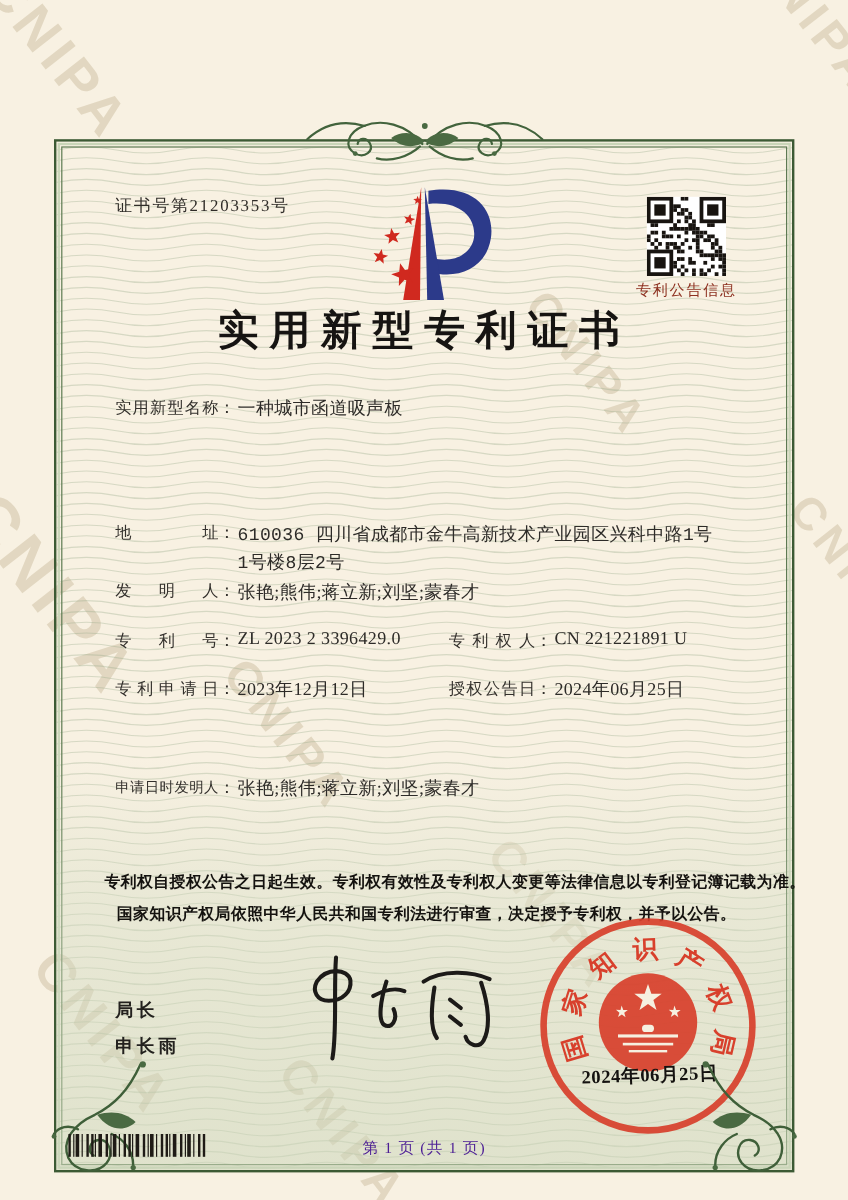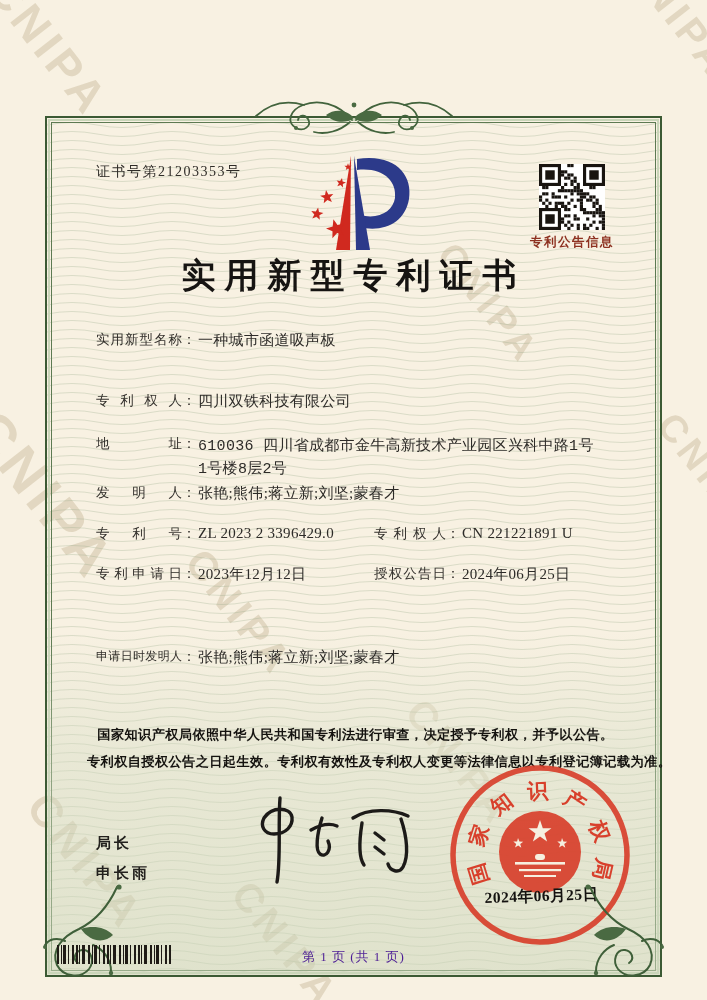--- a/index.html
+++ b/index.html
@@ -22,21 +22,21 @@
     background:linear-gradient(180deg,rgba(213,221,198,0) 0%,rgba(213,221,198,0) 60%,
                rgba(210,219,194,.40) 74%,rgba(203,214,186,.55) 100%);}
 
   .content{position:absolute;inset:0;z-index:3;}
 
   .cert-no{position:absolute;left:49px;top:45px;font-size:14px;color:#2f2c28;letter-spacing:1.5px;}
 
   .logo{position:absolute;left:240px;top:35px;}
   .qr{position:absolute;left:492px;top:46px;background:#fff;}
   .qr-label{position:absolute;left:467px;top:116px;width:116px;text-align:center;
-            font-size:12.5px;color:#8d3120;letter-spacing:1.5px;font-weight:700;}
+            font-size:12.5px;color:#8d3120;letter-spacing:1.5px;font-weight:400;}
 
   .title{position:absolute;left:0;top:135px;width:100%;text-align:center;
          font-size:34px;font-weight:700;color:#161412;letter-spacing:9px;}
 
   .row{position:absolute;left:49px;width:540px;font-size:15px;color:#2d2b28;}
   .lbl{display:inline-block;width:86px;font-size:13.5px;text-align:justify;text-align-last:justify;
        vertical-align:top;color:#33302c;}
   .lbl.small{font-size:12px;}
   .colon{display:inline-block;width:16px;vertical-align:top;font-size:14px;color:#33302c;}
   .val{display:inline-block;vertical-align:top;letter-spacing:.3px;}
@@ -373,23 +373,20 @@
           <rect x="4" y="60" width="20" height="20" fill="#fff"></rect>
           <rect x="8" y="64" width="12" height="12" fill="#181410"></rect>
         </svg>
       <div class="qr-label">专利公告信息</div>
 
       <div class="title">实用新型专利证书</div>
 
       <div class="row" style="top:213px;text-decoration:underline;">
         <span class="lbl">实用新型名称</span><span class="colon">：</span><span class="val">一种城市函道吸声板</span>
       </div>
-      <div class="row" style="top:274px;">
-        <span class="lbl">专利权人</span><span class="colon">：</span><span class="val">四川双铁科技有限公司</span>
-      </div>
       <div class="row" style="top:317px;">
         <span class="lbl">地址</span><span class="colon">：</span><span class="val wrap">610036 四川省成都市金牛高新技术产业园区兴科中路1号1号楼8层2号</span>
       </div>
       <div class="row" style="top:366px;">
         <span class="lbl">发明人</span><span class="colon">：</span><span class="val">张艳;熊伟;蒋立新;刘坚;蒙春才</span>
       </div>
       <div class="row" style="top:407px;">
         <span class="lbl">专利号</span><span class="colon">：</span><span class="val">ZL 2023 2 3396429.0</span>
         <span class="pair-right">
           <span class="rl">专利权人</span><span class="colon">：</span><span class="val">CN 221221891 U</span>
@@ -399,22 +396,22 @@
         <span class="lbl">专利申请日</span><span class="colon">：</span><span class="val">2023年12月12日</span>
         <span class="pair-right">
           <span class="rl">授权公告日</span><span class="colon">：</span><span class="val">2024年06月25日</span>
         </span>
       </div>
       <div class="row" style="top:530px;">
         <span class="lbl small">申请日时发明人</span><span class="colon">：</span><span class="val">张艳;熊伟;蒋立新;刘坚;蒙春才</span>
       </div>
 
       <div class="legal">
+        <div>专利权自授权公告之日起生效。专利权有效性及专利权人变更等法律信息以专利登记簿记载为准。</div>
         <div>国家知识产权局依照中华人民共和国专利法进行审查，决定授予专利权，并予以公告。</div>
-        <div>专利权自授权公告之日起生效。专利权有效性及专利权人变更等法律信息以专利登记簿记载为准。</div>
       </div>
 
       <div class="signer">
         <div>局长</div>
         <div>申长雨</div>
       </div>
 
       <svg class="signature" width="185" height="95" viewBox="0 0 185 95">
         <g stroke="#1c1a18" stroke-width="3.4" fill="none" stroke-linecap="round" stroke-linejoin="round">
           <path d="M30,8 C28,35 31,70 27,92"></path>

